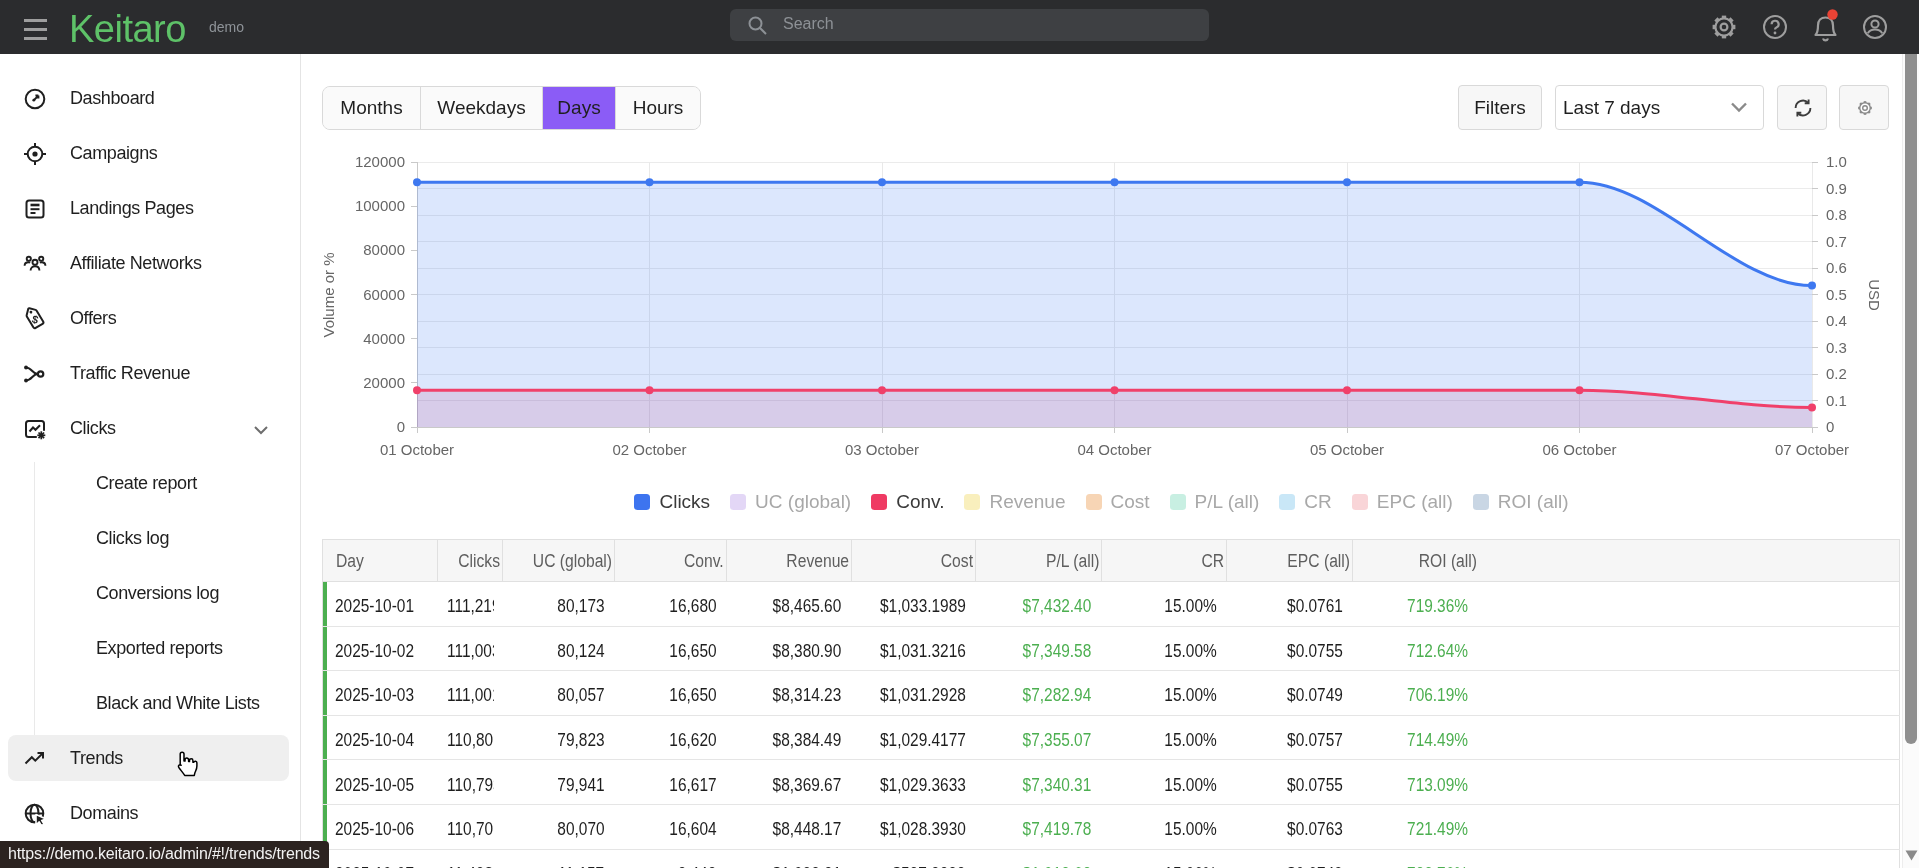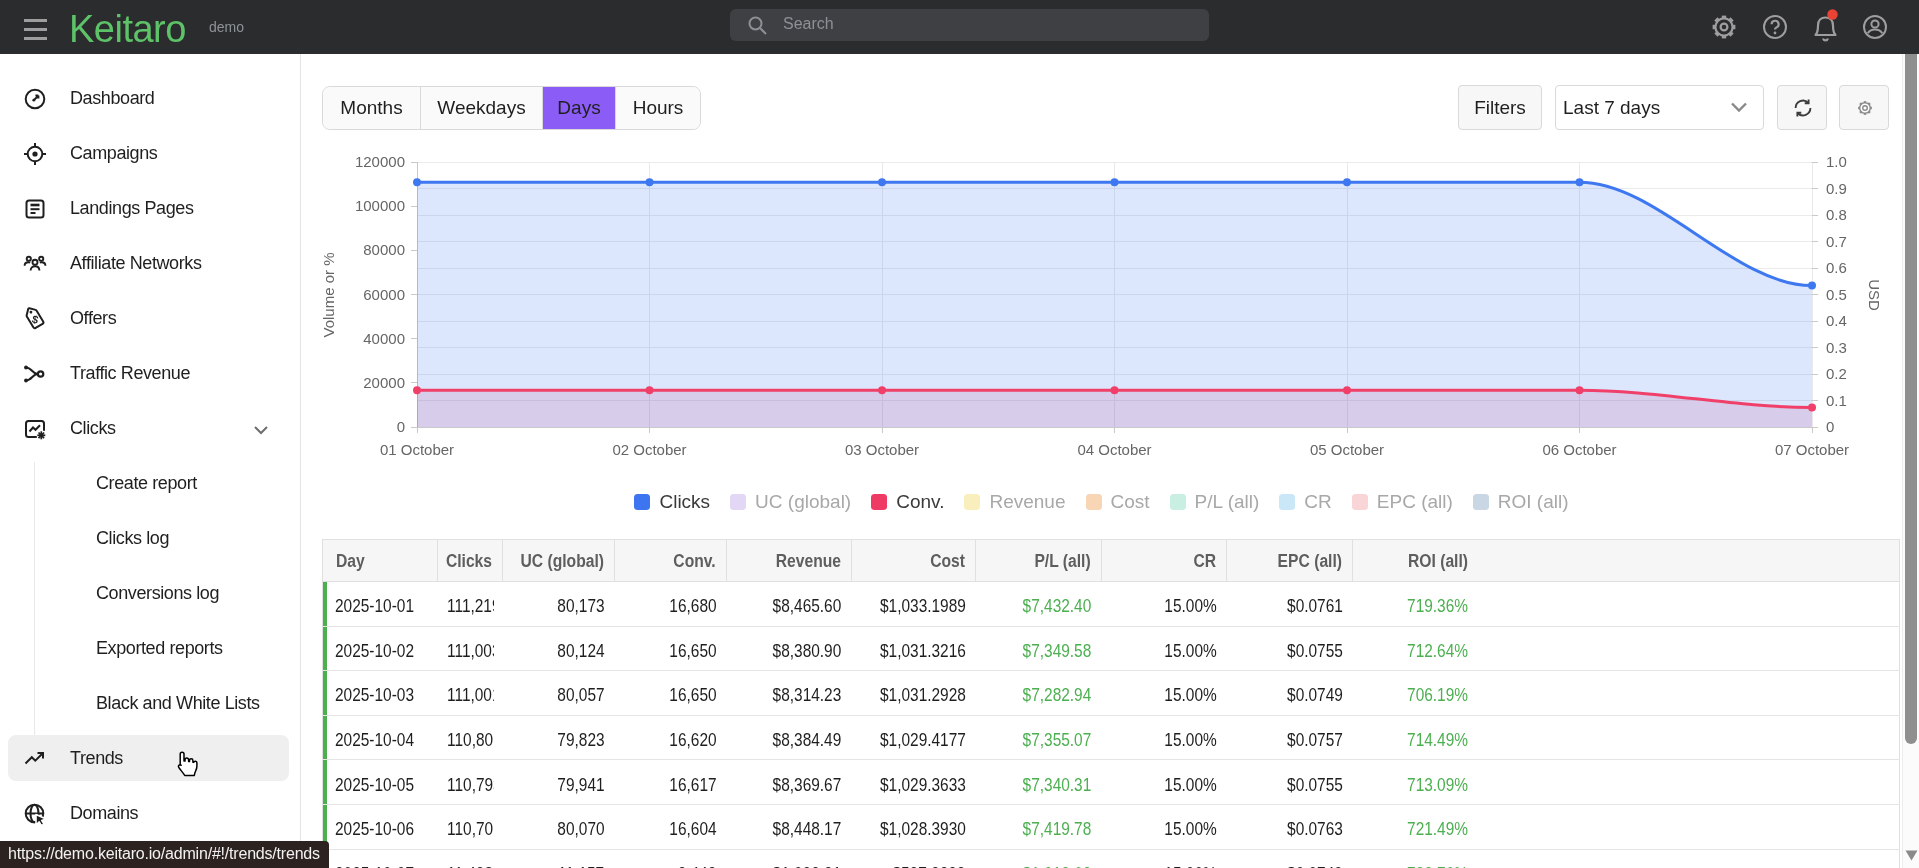--- a/index.html
+++ b/index.html
@@ -22,21 +22,21 @@
 .tabgrp { position:absolute; left:21px; top:32px; height:44px; display:flex; border:1px solid #d9d9d9; border-radius:8px; overflow:hidden; background:#fafafa; }
 .tab { height:42px; line-height:42px; text-align:center; font-size:19px; color:#1f1f1f; background:#fafafa; border-left:1px solid #d9d9d9; }
 .tab:first-child { border-left:none; }
 .tab.sel { background:#8b5cf6; }
 .btn { position:absolute; height:45px; border:1px solid #d9d9d9; border-radius:4px; background:#f7f7f7; font-size:19px; color:#1f1f1f; text-align:center; }
 #urltip { position:absolute; left:0; top:841px; width:329px; height:27px; background:#2c2320; border-top-right-radius:4px; color:#f2f2f2; font-size:16px; line-height:26px; padding-left:8px; letter-spacing:-0.2px; }
 #sb { position:absolute; left:1902px; top:54px; width:17px; height:814px; background:#fbfbfb; border-left:1px solid #ededed; }
 #sbthumb { position:absolute; left:2px; top:0px; width:12px; height:690px; background:#8f8f8f; border-radius:6px; border-top-left-radius:0; border-top-right-radius:0; }
 table { border-collapse:collapse; table-layout:fixed; }
 #dtable { position:absolute; left:21px; top:485px; width:1578px; font-size:18.5px; color:#1e1e1e; }
-#dtable th { font-size:18px; color:#5e5e5e; font-weight:bold; background:#f6f6f6; border:1px solid #e0e0e0; height:42px; text-align:right; padding-right:10px; padding-top:2px; white-space:nowrap; }
+#dtable th { font-size:18px; color:#5e5e5e; font-weight:normal; background:#f6f6f6; border:1px solid #e0e0e0; height:42px; text-align:right; padding-right:2px; padding-top:2px; white-space:nowrap; }
 #dtable th:first-child { text-align:left; padding-left:13px; }
 #dtable td { border-bottom:1px solid #e5e5e5; height:44.6px; text-align:right; padding-right:10px; padding-top:5px; white-space:nowrap; overflow:hidden; }
 #dtable td:first-child { text-align:center; padding-left:12px; border-left:1px solid #e0e0e0; }
 #dtable td:last-child { border-right:1px solid #e0e0e0; }
 #dtable .grn { color:#4caf50; }
 #dtable th:nth-child(10) { border-right:none; }
 #dtable th:last-child { border-left:none; }
 #dtable tr { position:relative; }
 .gbar td:first-child { box-shadow:inset 4px 0 0 #4caf50; }
 .clip { overflow:hidden; width:47px; margin-left:9px; text-align:left; }

